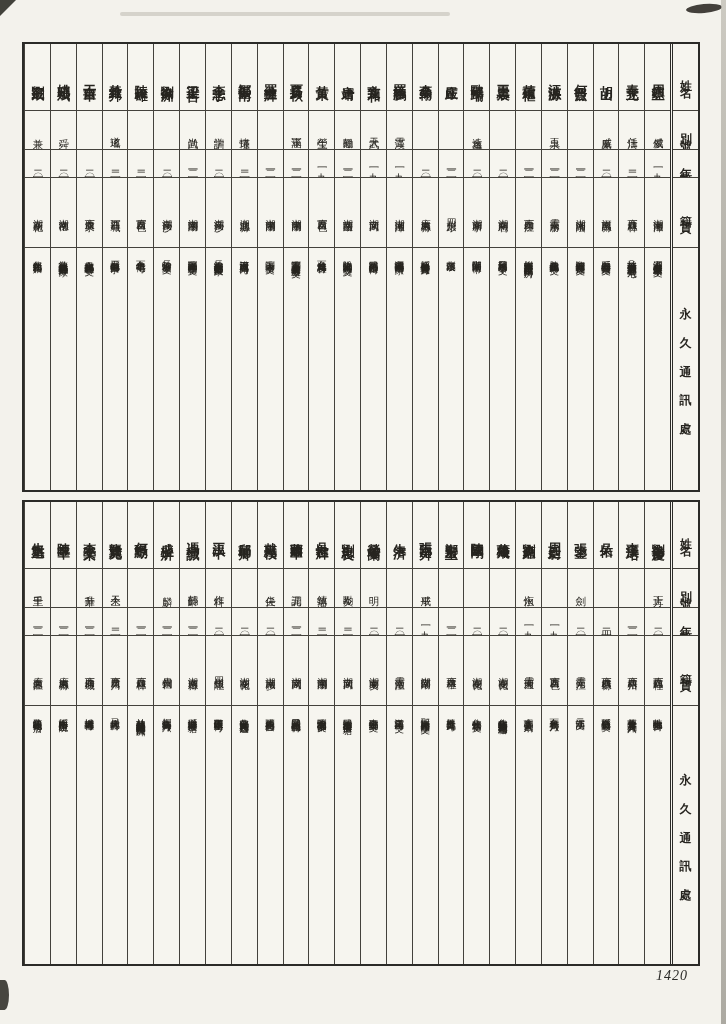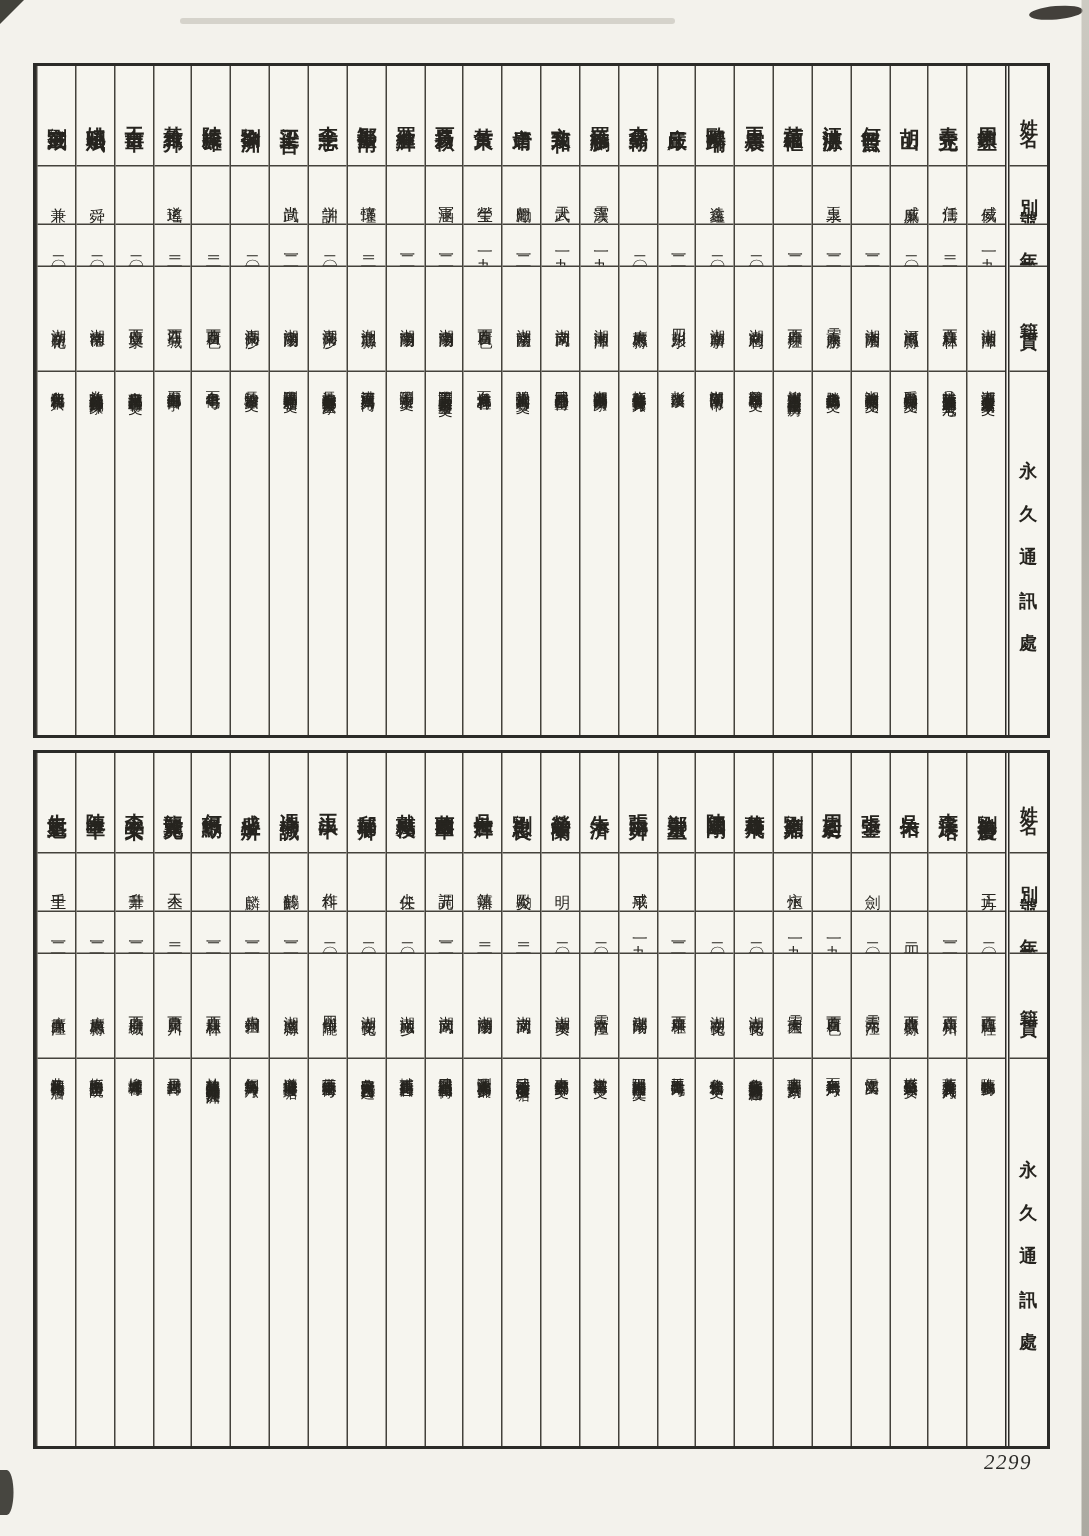--- a/index.html
+++ b/index.html
@@ -1010,14 +1010,14 @@
         </div>
         <div class="cell c-native">
           <span class="vt">廣東曲江</span>
         </div>
         <div class="cell c-addr">
           <span class="vt">曲江马坝街乾元华店号</span>
         </div>
       </div>
     </section>
 
-  <div class="pageno">2299</div>
+  <div class="pageno">1420</div>
 </div>
 
 </body></html>

